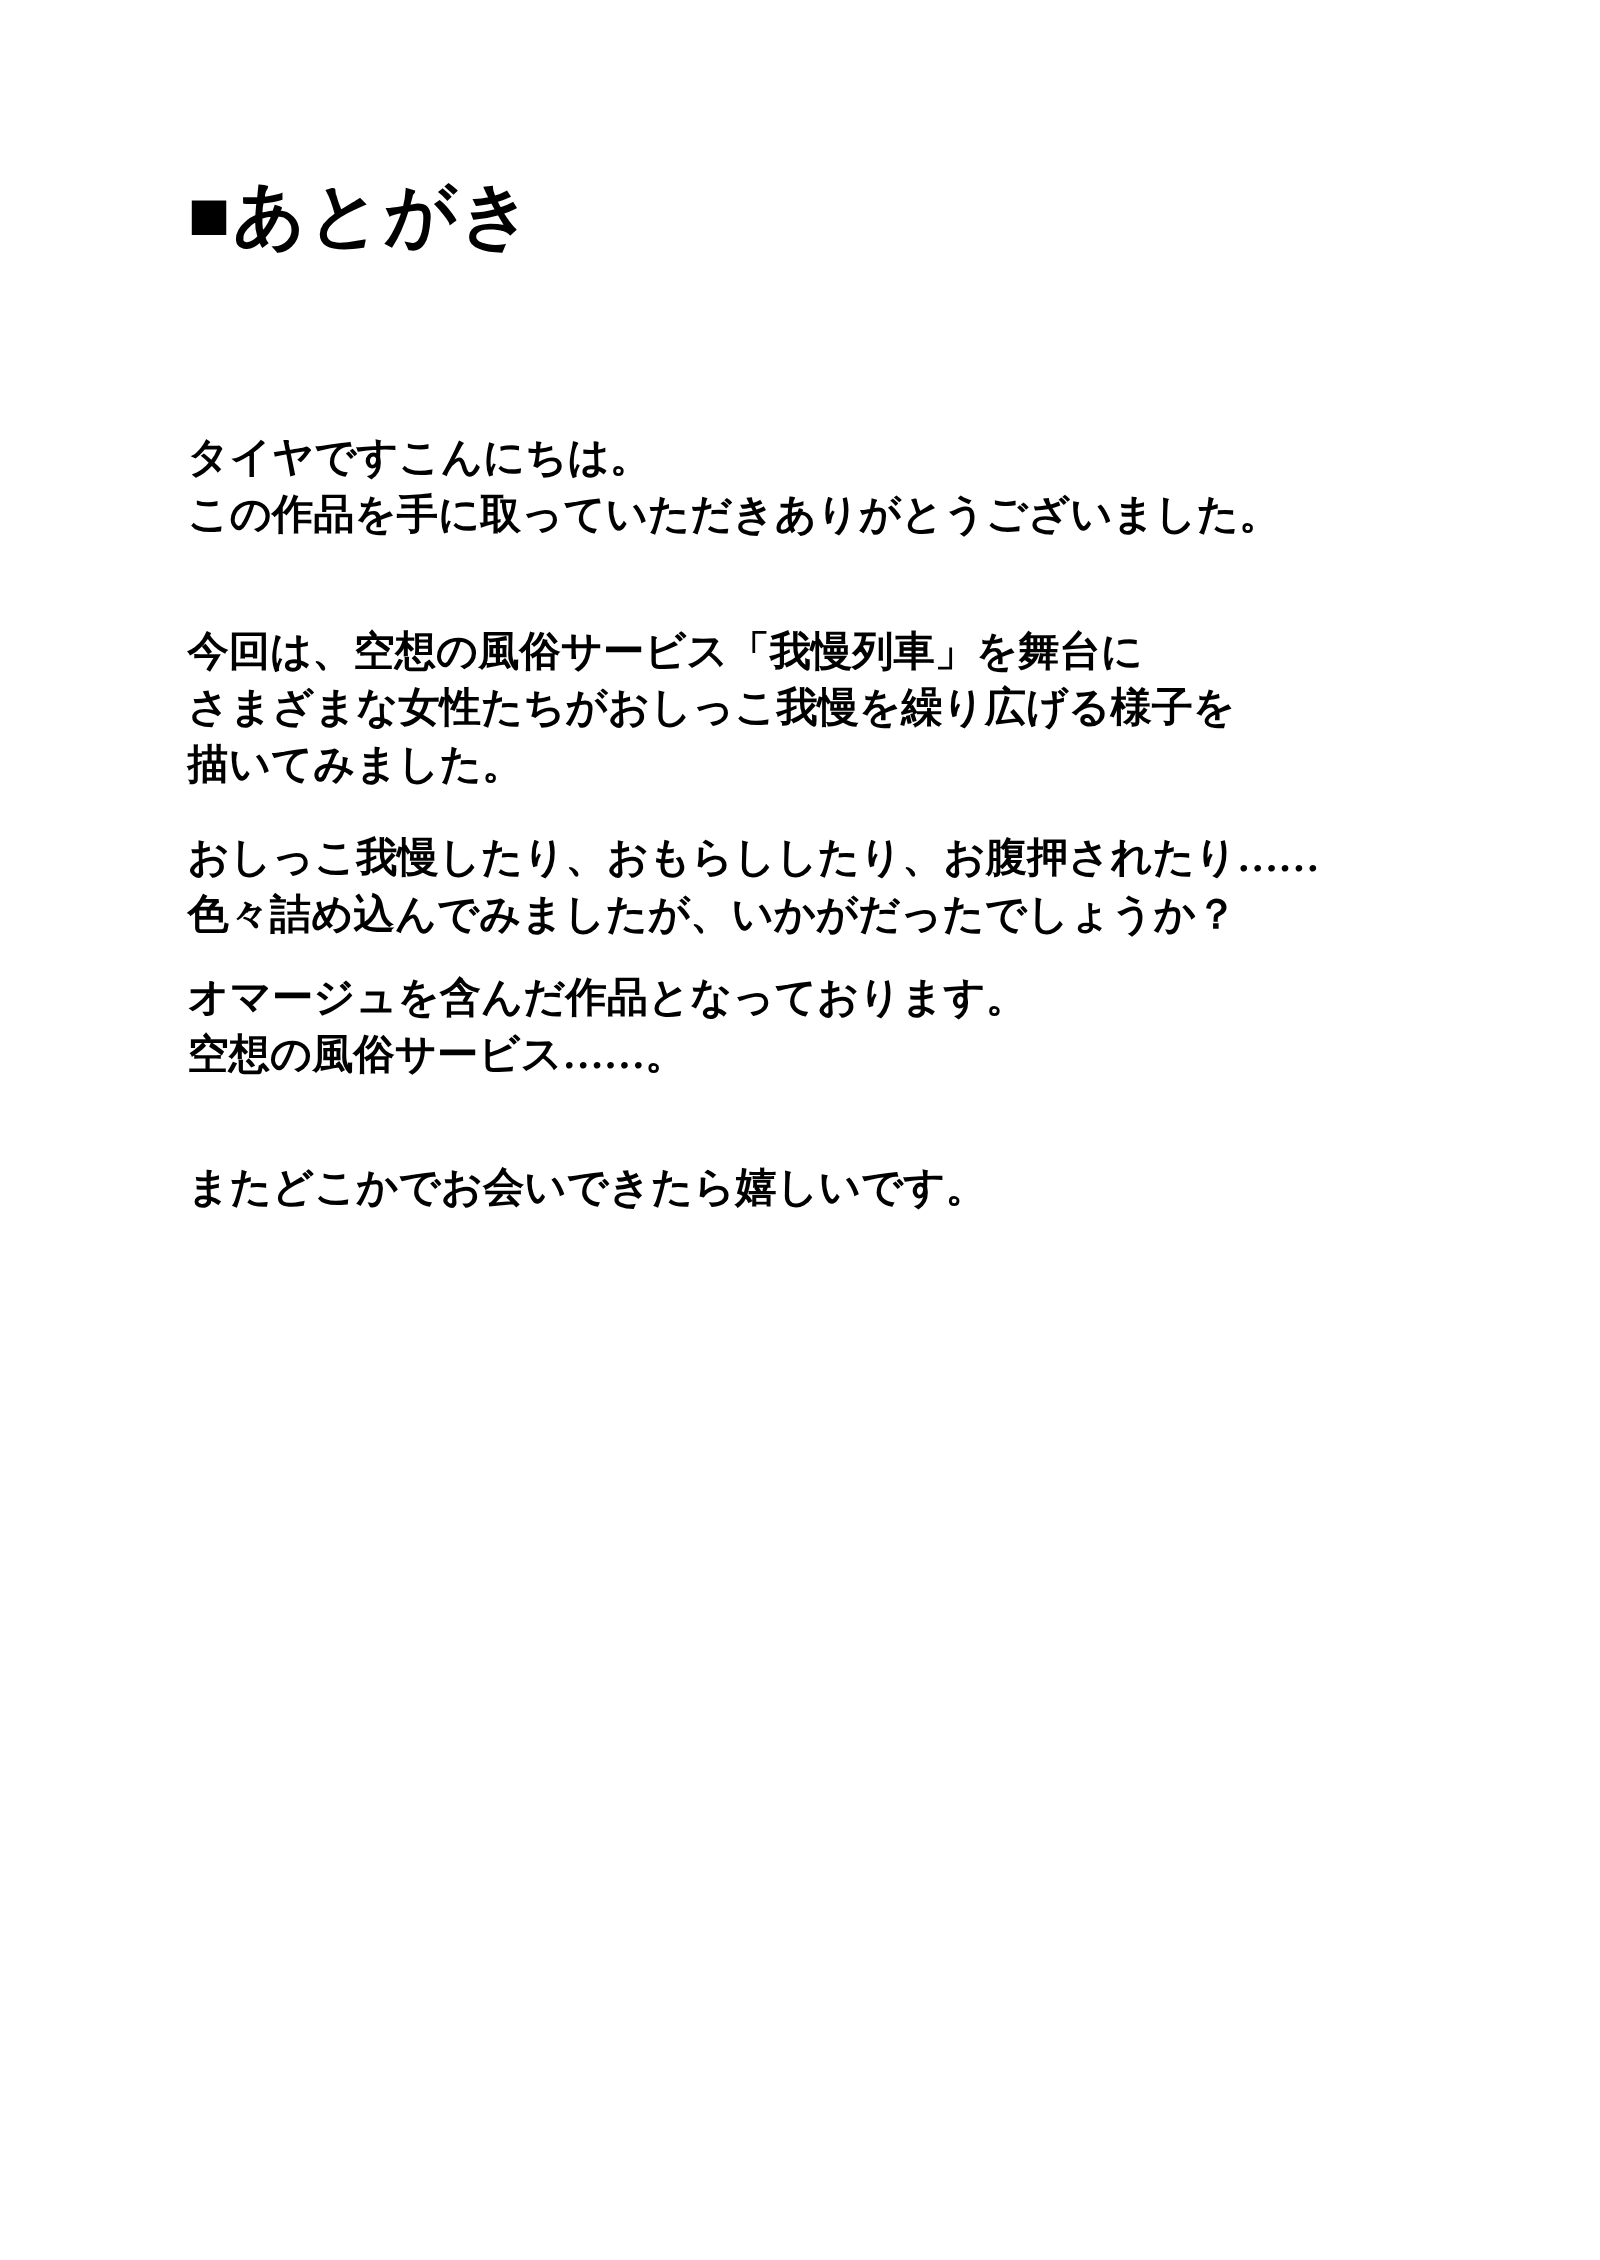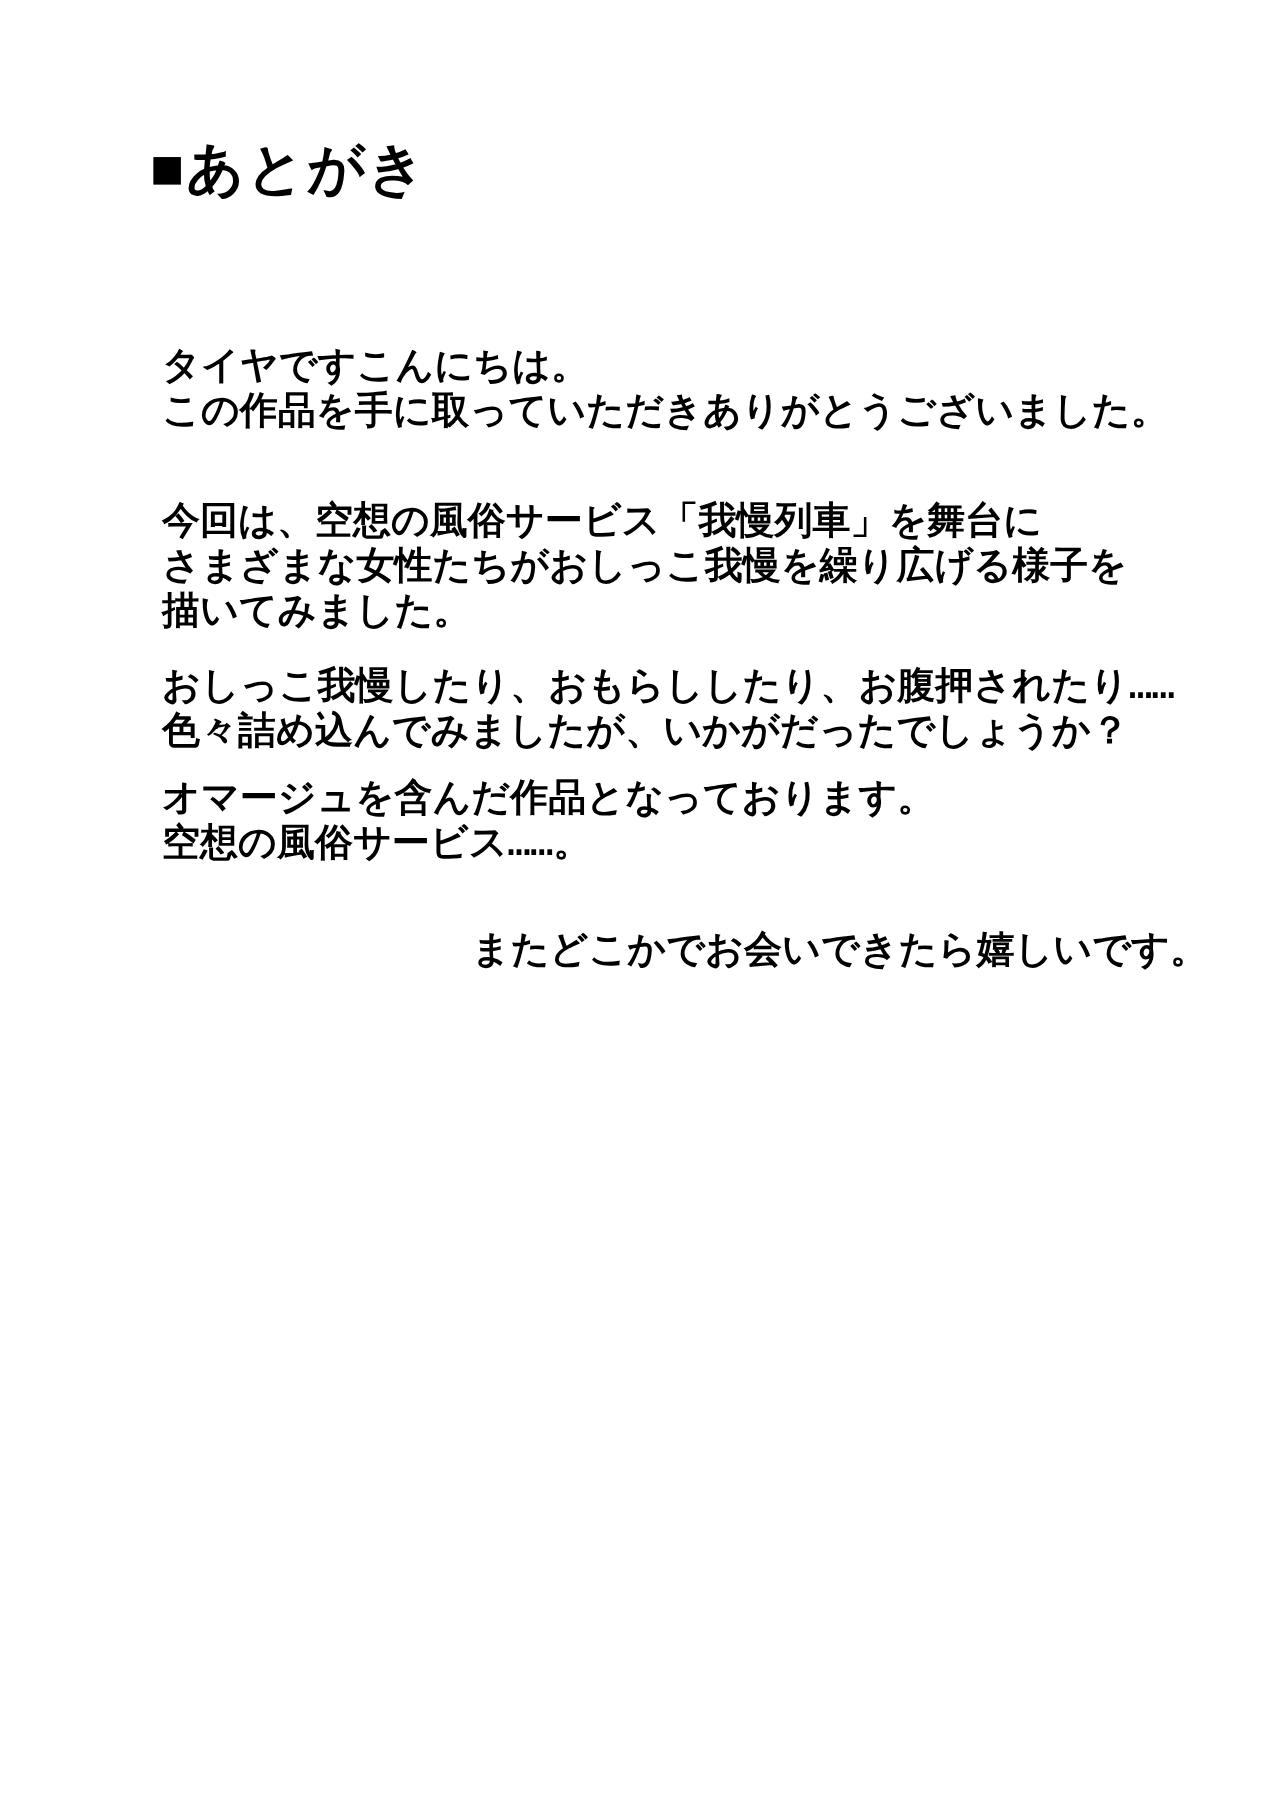--- a/index.html
+++ b/index.html
@@ -7,55 +7,55 @@
     padding: 0;
     background: #e8e8e8;
   }
   .page {
     position: relative;
     width: 1280px;
     height: 1808px;
     margin: 0 auto;
     background: #ffffff;
     color: #000000;
-    font-family: Liberation Mono, monospace;
+    font-family: Liberation Serif, serif;
     overflow: hidden;
   }
   .content {
     position: absolute;
     left: 150px;
     top: 143px;
     right: 60px;
   }
   .title {
     margin: 0;
     font-size: 57px;
     line-height: 60px;
     font-weight: bold;
     letter-spacing: 2px;
     white-space: nowrap;
   }
   .para {
-    margin: 12px;
-    font-size: 38px;
+    margin: 0;
+    font-size: 33px;
     font-weight: 600;
     line-height: 45px;
     letter-spacing: 0px;
   }
   .para .line {
     display: block;
     white-space: nowrap;
   }
   
   .p1 { margin-top: 142px; }
   .p2 { margin-top: 65px; }
   .p3 { margin-top: 30px; }
   .p4 { margin-top: 22px; }
   .p5 { margin-top: 13px; }
-  .p6 { margin-top: 62px; text-align: right; }
+  .p6 { margin-top: 62px; }
   .p7 { margin-top: 30px; }
 </style>
 </head>
 <body>
 
 <div class="page">
   <div class="content">
 
     <h1 class="title">■あとがき</h1>
 

